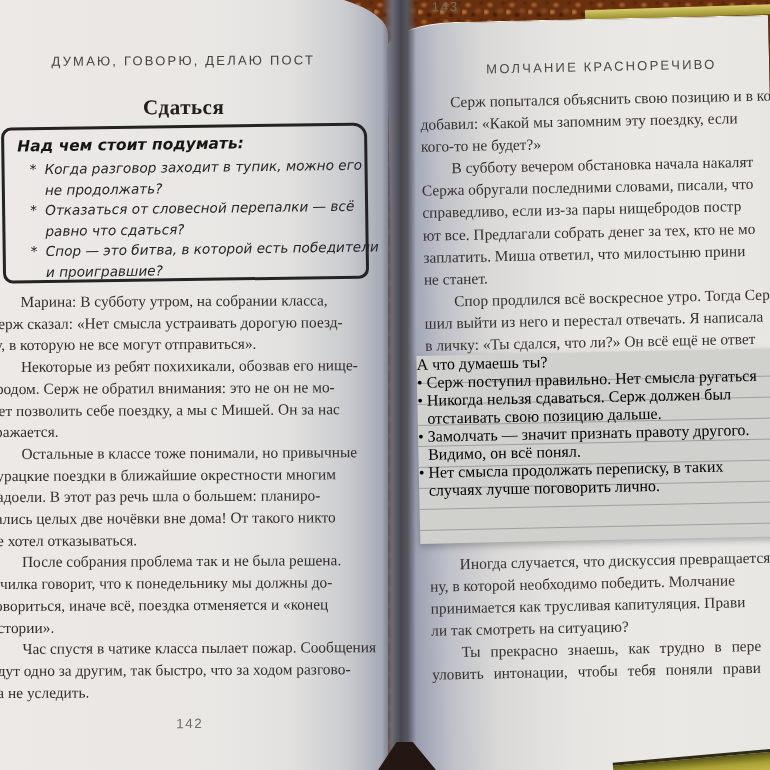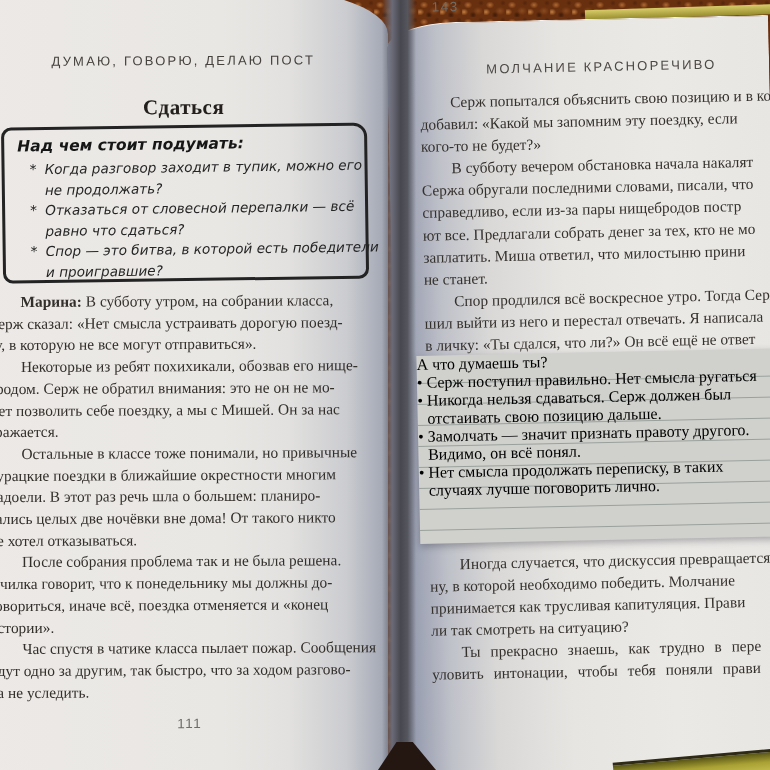--- a/index.html
+++ b/index.html
@@ -40,21 +40,21 @@
     border:3px solid #232323;border-radius:10px 14px 10px 10px;transform:rotate(-0.5deg);
     padding:7px 8px 0 13px;}
   .tb-title{font-family:"DejaVu Sans",sans-serif;font-style:italic;font-weight:bold;
     font-size:15.5px;color:#161616;margin-bottom:4px;white-space:nowrap;}
   .tb-line{display:flex;font-family:"DejaVu Sans",sans-serif;font-style:italic;font-size:13.6px;
     line-height:20.5px;color:#262626;padding-left:12px;white-space:nowrap;}
   .tb-star{width:15px;flex:0 0 15px;}
   .body-lines .bl{white-space:nowrap;font-size:15.4px;line-height:21.7px;color:#332f2b;}
   .bl.indent{padding-left:33px;}
   .bl.wide{word-spacing:6px;}
-  .speaker{font-weight:bold;}
+  .speaker{font-weight:normal;}
   .marina{position:absolute;left:-12px;top:290px;width:420px;}
   .page-num{position:absolute;font-family:"Liberation Sans",sans-serif;font-weight:300;
     font-size:13.5px;letter-spacing:1.5px;color:#6f6c68;text-align:center;width:80px;}
   .lp-num{left:148px;top:716px;}
   
   .rc{position:absolute;left:420px;top:0;width:364px;height:770px;
     transform:rotate(-1.2deg);transform-origin:0 720px;}
   .rp-head{left:30px;top:63px;width:330px;color:#4c4845;}
   .rbody1{position:absolute;left:13px;top:92px;width:400px;}
   .rbody1 .bl,.rbody2 .bl{line-height:22.1px;font-size:15.4px;color:#35312d;white-space:nowrap;}
@@ -144,21 +144,21 @@
           <div class="bl indent"><span>После собрания проблема так и не была решена.</span></div>
           <div class="bl"><span>Училка говорит, что к понедельнику мы должны до-</span></div>
           <div class="bl"><span>говориться, иначе всё, поездка отменяется и «конец</span></div>
           <div class="bl"><span>истории».</span></div>
           <div class="bl indent"><span>Час спустя в чатике класса пылает пожар. Сообщения</span></div>
           <div class="bl"><span>идут одно за другим, так быстро, что за ходом разгово-</span></div>
           <div class="bl"><span>ра не уследить.</span></div>
         </div>
     </div>
 
-    <div class="page-num lp-num">111</div>
+    <div class="page-num lp-num">142</div>
   </div>
 
   <div class="rc">
     <div class="run-head rp-head">МОЛЧАНИЕ КРАСНОРЕЧИВО</div>
 
     <div class="rbody1 body-lines">
       <div>
 
       <div class="bl indent"><span>Серж попытался объяснить свою позицию и в ко</span></div>
           <div class="bl"><span>добавил: «Какой мы запомним эту поездку, если</span></div>

